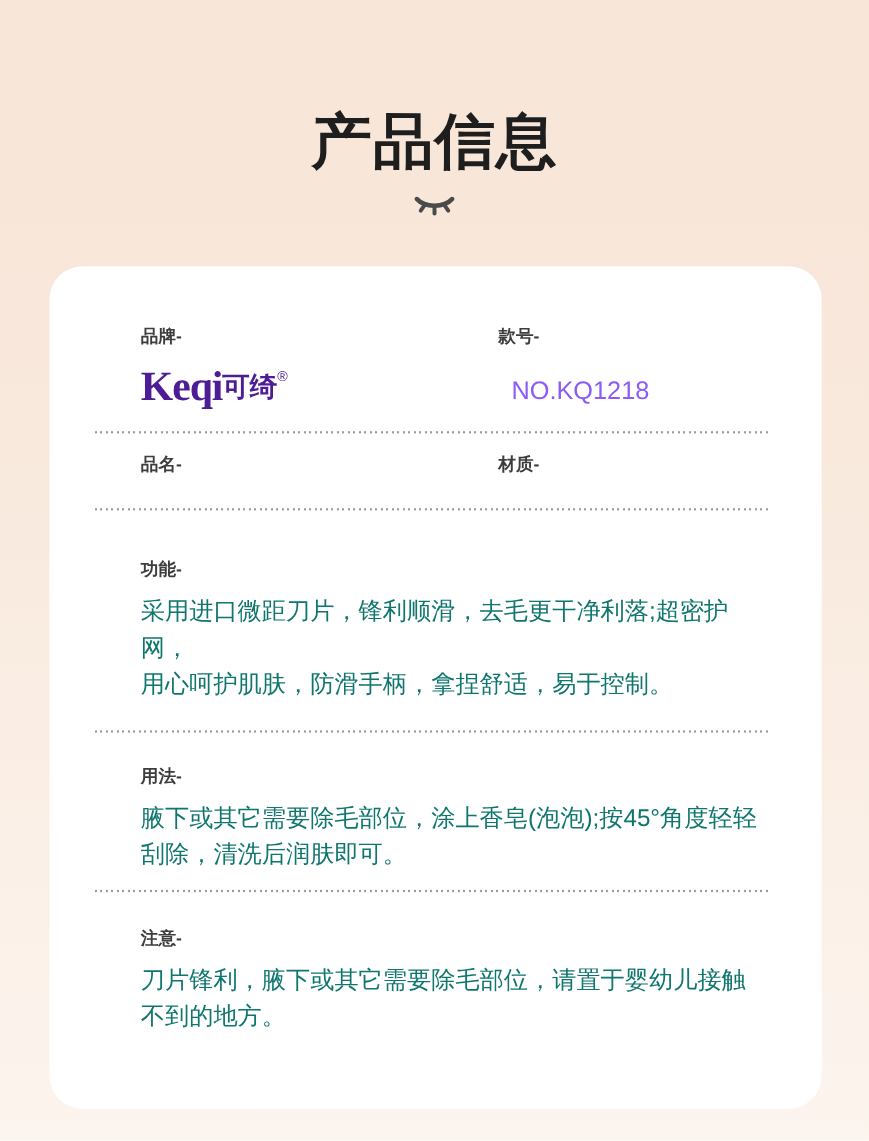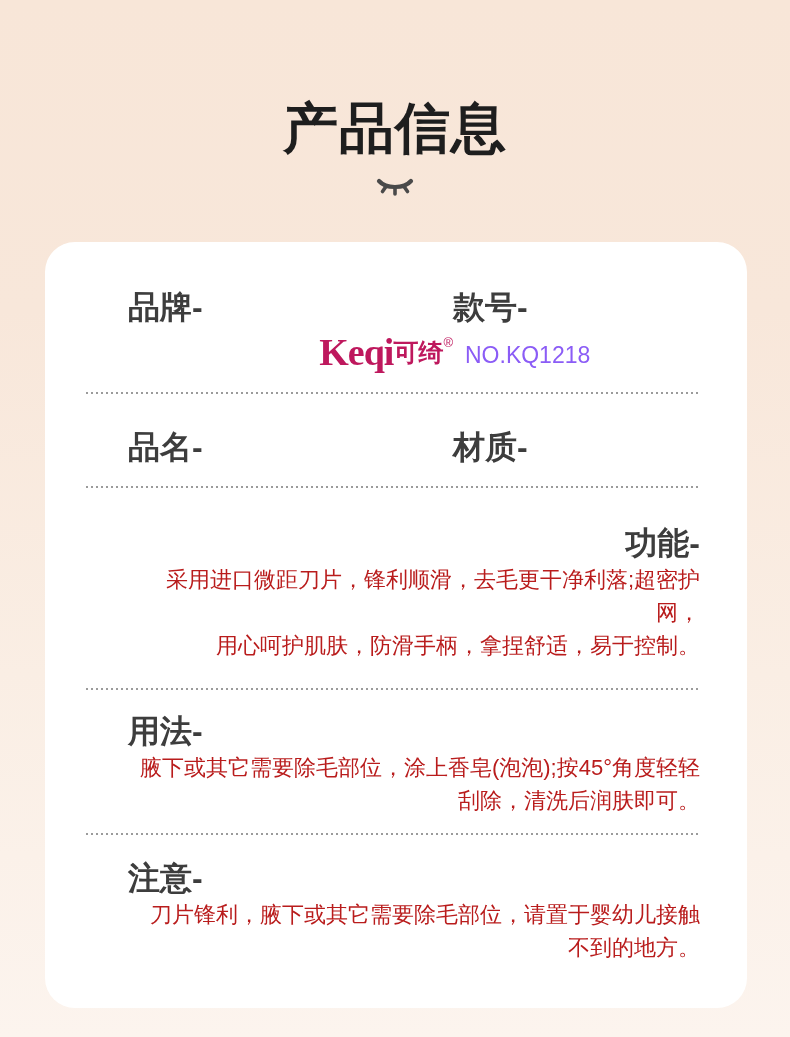--- a/index.html
+++ b/index.html
@@ -36,37 +36,36 @@
     overflow: hidden;
     background: #ffffff;
     border-radius: 30px;
     padding: 52px 47px 36px 41px;
   }
   .indent { padding-left: 42px; }
   .pair-row { display: flex; }
   .col-left { width: 325px; }
   .col-right { flex: 1; }
   .label {
-    font-size: 32px;
+    font-size: 16px;
     line-height: 26px;
     font-weight: 700;
     color: #3d3d3d;
   }
   .value {
     margin-top: 16px;
     font-size: 23px;
     line-height: 26px;
     color: #8b5cf6;
   }
   .brand-logo {
     margin-top: 10px;
     height: 46px;
-    color: #be185d;
+    color: #4c1d95;
     white-space: nowrap;
-    text-align: right;
   }
   .logo-latin {
     font-family: "Liberation Serif", "DejaVu Serif", serif;
     font-size: 38px;
     font-weight: 600;
     letter-spacing: -1px;
   }
   .logo-cn {
     font-size: 25px;
     font-weight: 700;
@@ -78,31 +77,30 @@
   }
   .model-value { margin-top: 22px; padding-left: 12px; }
   .divider {
     height: 2px;
     background: repeating-linear-gradient(to right, #9b9b9b 0 2px, transparent 2px 5px);
   }
   .div-1 { margin-top: 16px; }
   .div-2 { margin-top: 26px; }
   .div-3 { margin-top: 26px; }
   .div-4 { margin-top: 16px; }
-  .sec-label-row1 { margin-top: 40px; }
-  .sec-label-fn  { margin-top: 42px; text-align: right; }
+  .sec-label-row1 { margin-top: 16px; }
+  .sec-label-fn  { margin-top: 42px; }
   .sec-label-use { margin-top: 28px; }
   .sec-label-note{ margin-top: 30px; }
   .body-text {
     margin-top: 7px;
     font-size: 22px;
     line-height: 33px;
-    color: #b91c1c;
+    color: #0f766e;
     white-space: pre-line;
-    text-align: right;
   }
 </style>
 </head>
 <body>
 
 <div class="page">
 
   <div class="title">产品信息</div>
 
   <div class="eye-icon-wrap">

